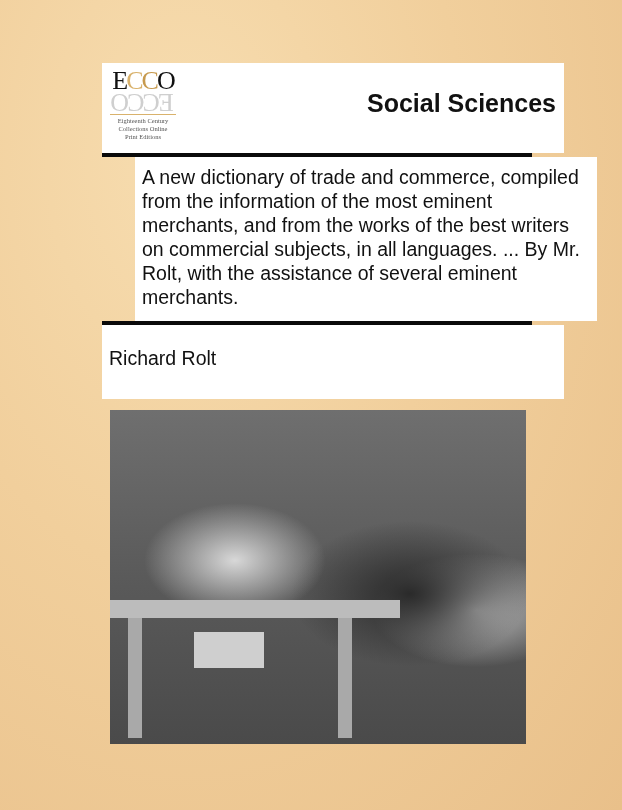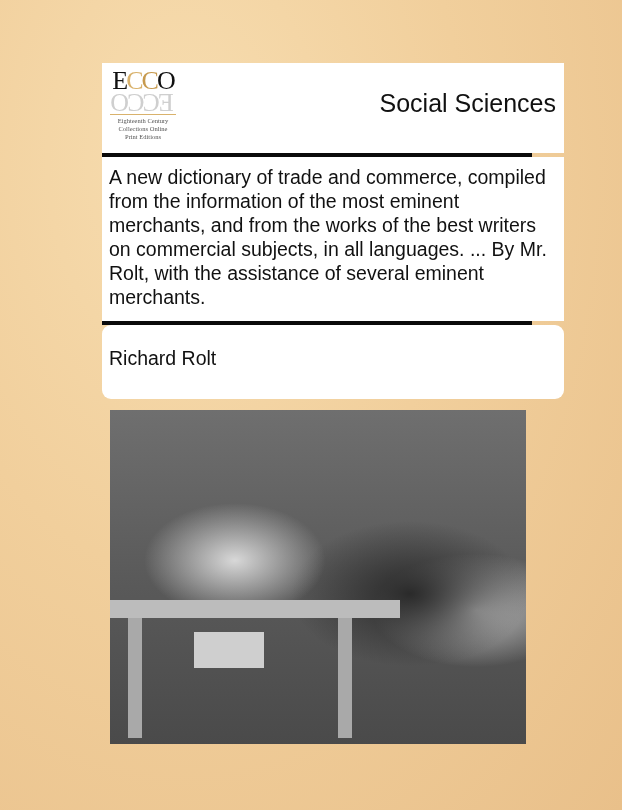--- a/index.html
+++ b/index.html
@@ -12,27 +12,27 @@
     position:absolute; left:102px; width:462px; background:#ffffff;
   }
   .header-panel { top:63px; height:90px; }
   .logo { position:absolute; left:8px; top:6px; width:66px; text-align:center; }
   .logo-mark { font-family:"Liberation Serif", serif; font-size:26px; line-height:24px; letter-spacing:-2px; color:#111; }
   .logo-mark .c1 { color:#d9b26c; }
   .logo-mark .c2 { color:#c79a4e; }
   .logo-reflect { font-family:"Liberation Serif", serif; font-size:26px; line-height:18px; letter-spacing:-2px; color:#cfcfcf; transform:scaleY(-1) scaleX(-1); height:18px; overflow:hidden; }
   .logo-rule { height:1px; background:#d9b26c; margin:3px 0 2px 0; }
   .logo-text { font-family:"Liberation Serif", serif; font-size:6.5px; line-height:8px; color:#555; }
-  .category { position:absolute; right:8px; top:26px; font-size:25px; color:#111; }
+  .category { position:absolute; right:8px; top:26px; font-size:25px; color:#111;font-weight:bold; }
   .rule { position:absolute; left:102px; width:430px; height:4px; background:#0a0a0a; }
   .rule1 { top:153px; }
-  .title-panel { top:157px; height:164px; }
+  .title-panel { top:157px; height:164px;margin-left:33px; }
   .title { position:absolute; left:7px; top:8px; right:6px; font-size:19.5px; line-height:24px; color:#111; }
   .rule2 { top:321px; }
-  .author-panel { top:325px; height:74px;border-radius:9px; }
+  .author-panel { top:325px; height:74px; }
   .author { position:absolute; left:7px; top:22px; font-size:19.5px; color:#111; }
   .illustration {
     position:absolute; left:110px; top:410px; width:416px; height:334px;
     background:
       radial-gradient(ellipse at 30% 45%, #d8d8d8 0%, rgba(0,0,0,0) 22%),
       radial-gradient(ellipse at 72% 55%, #2a2a2a 0%, rgba(0,0,0,0) 28%),
       radial-gradient(ellipse at 88% 60%, #bdbdbd 0%, rgba(0,0,0,0) 20%),
       linear-gradient(180deg, #6f6f6f 0%, #5a5a5a 50%, #4a4a4a 100%);
     overflow:hidden;
   }

